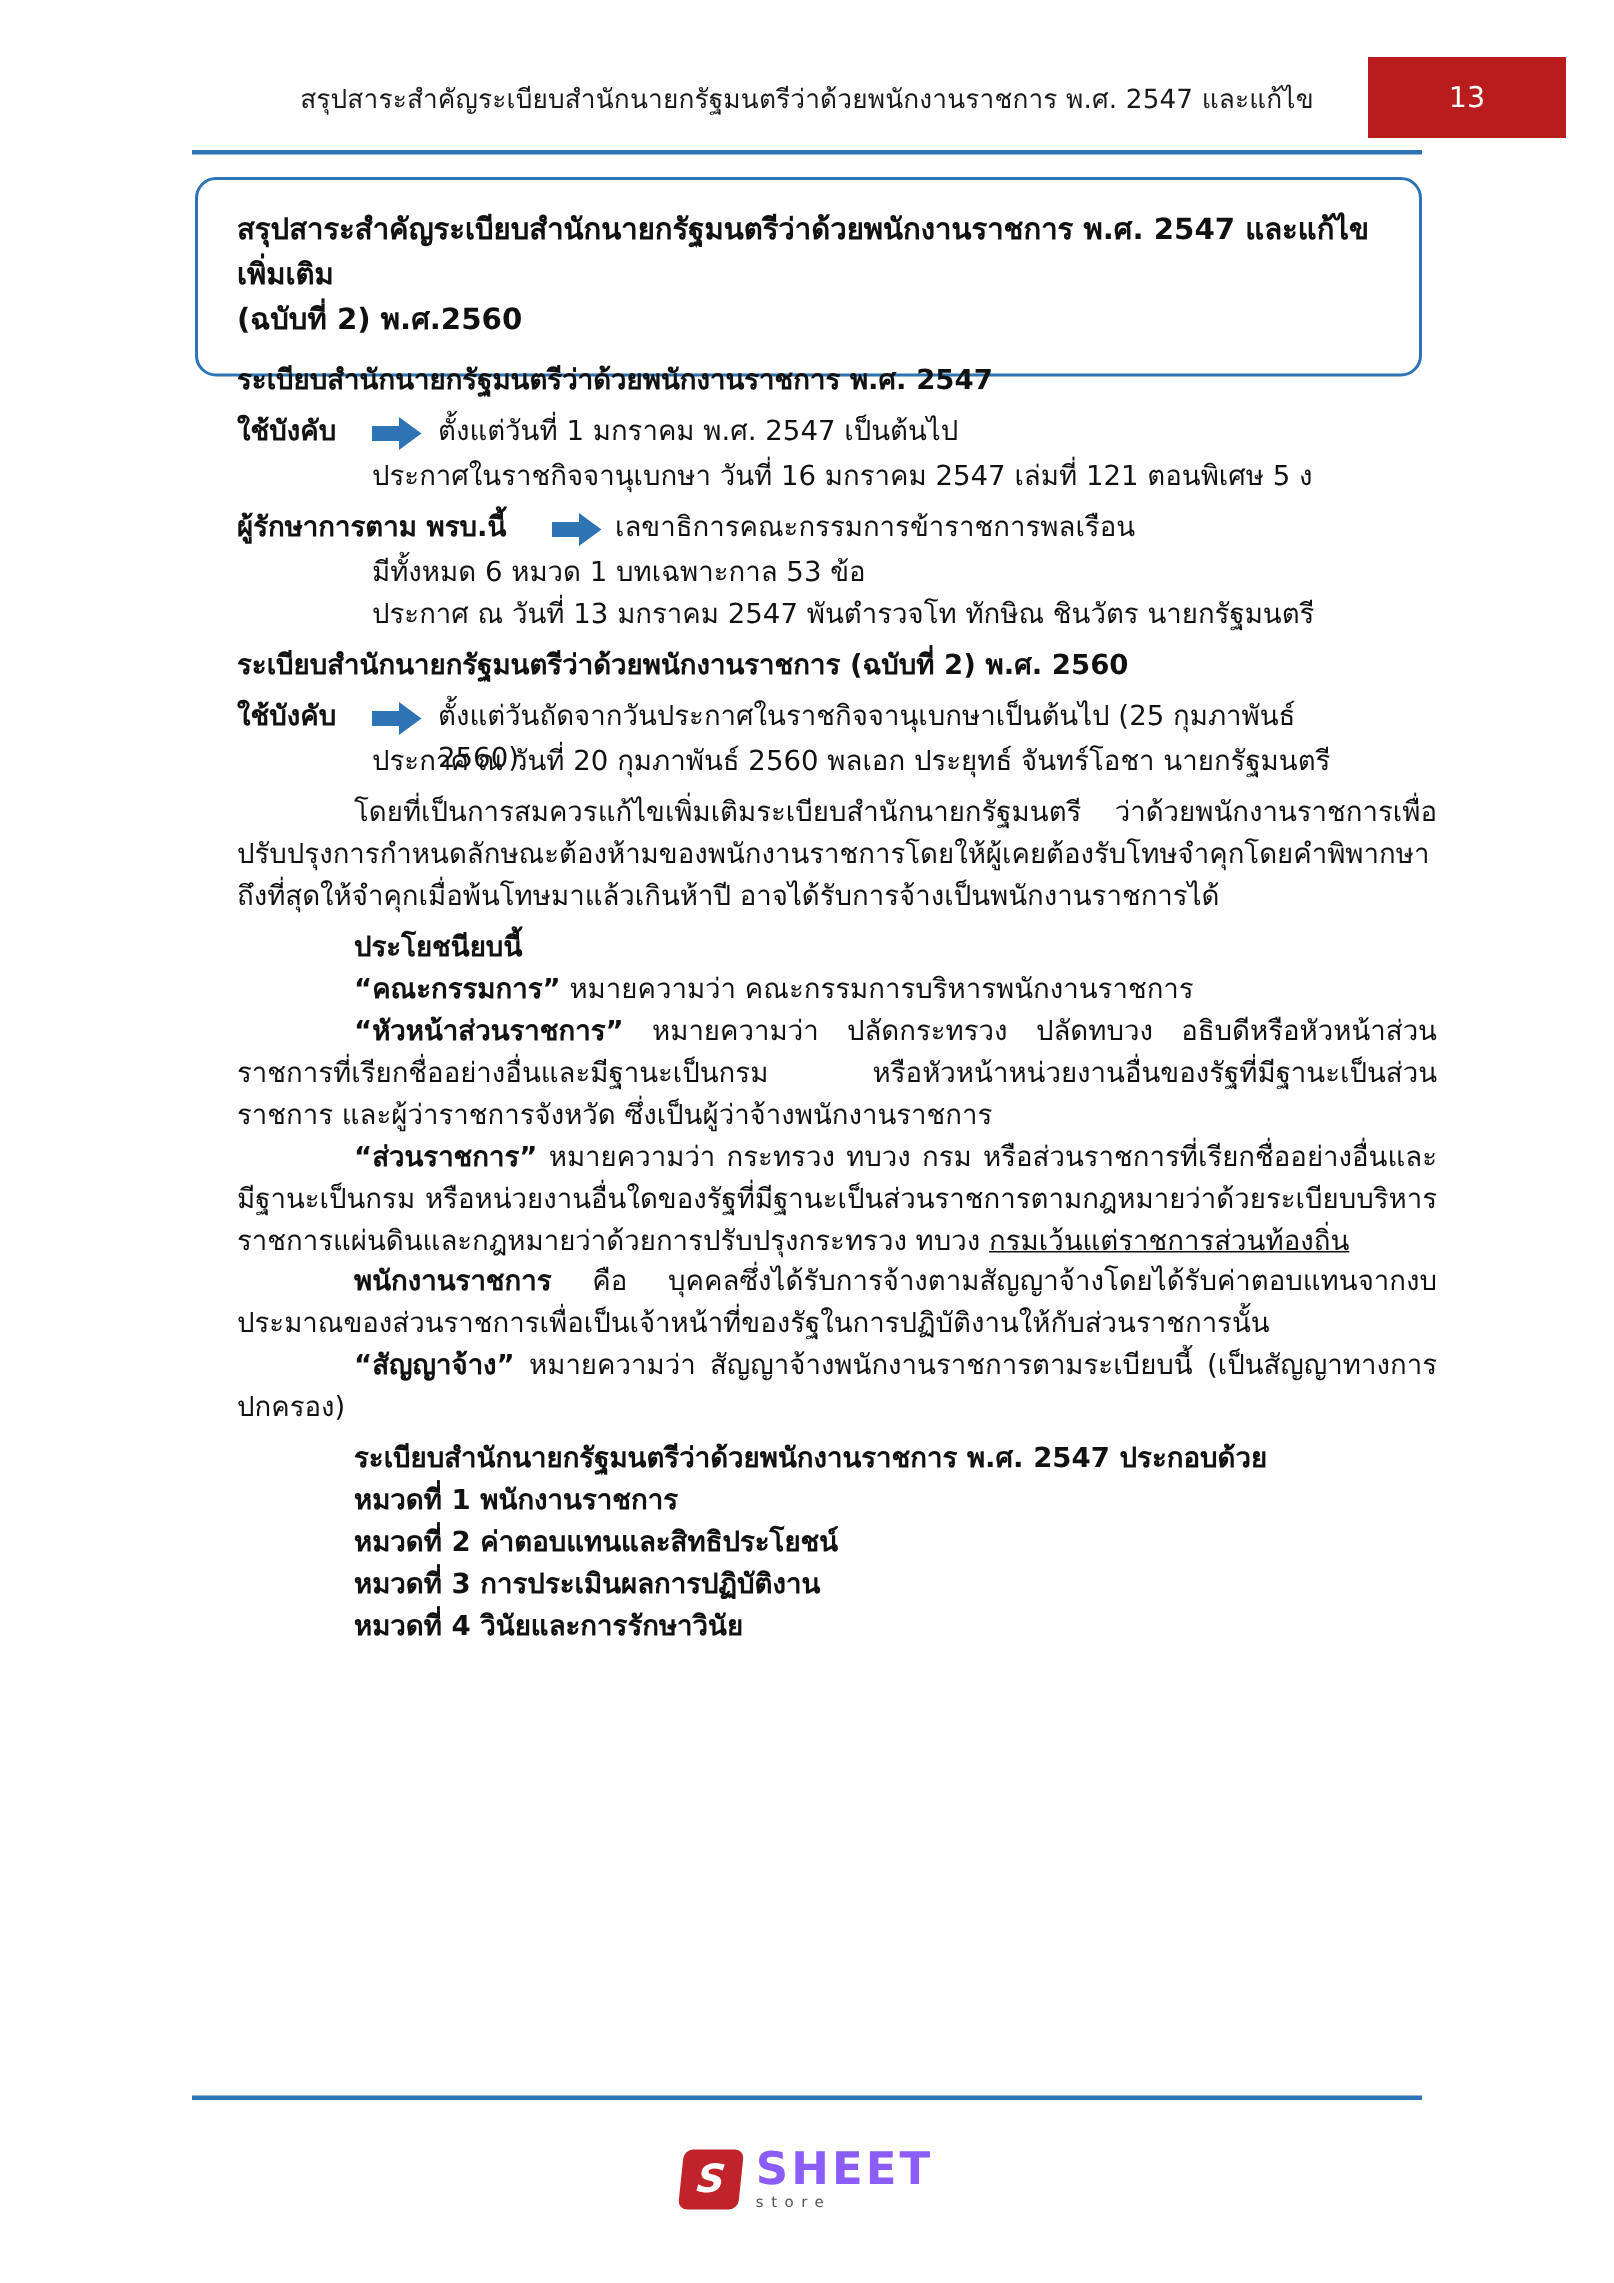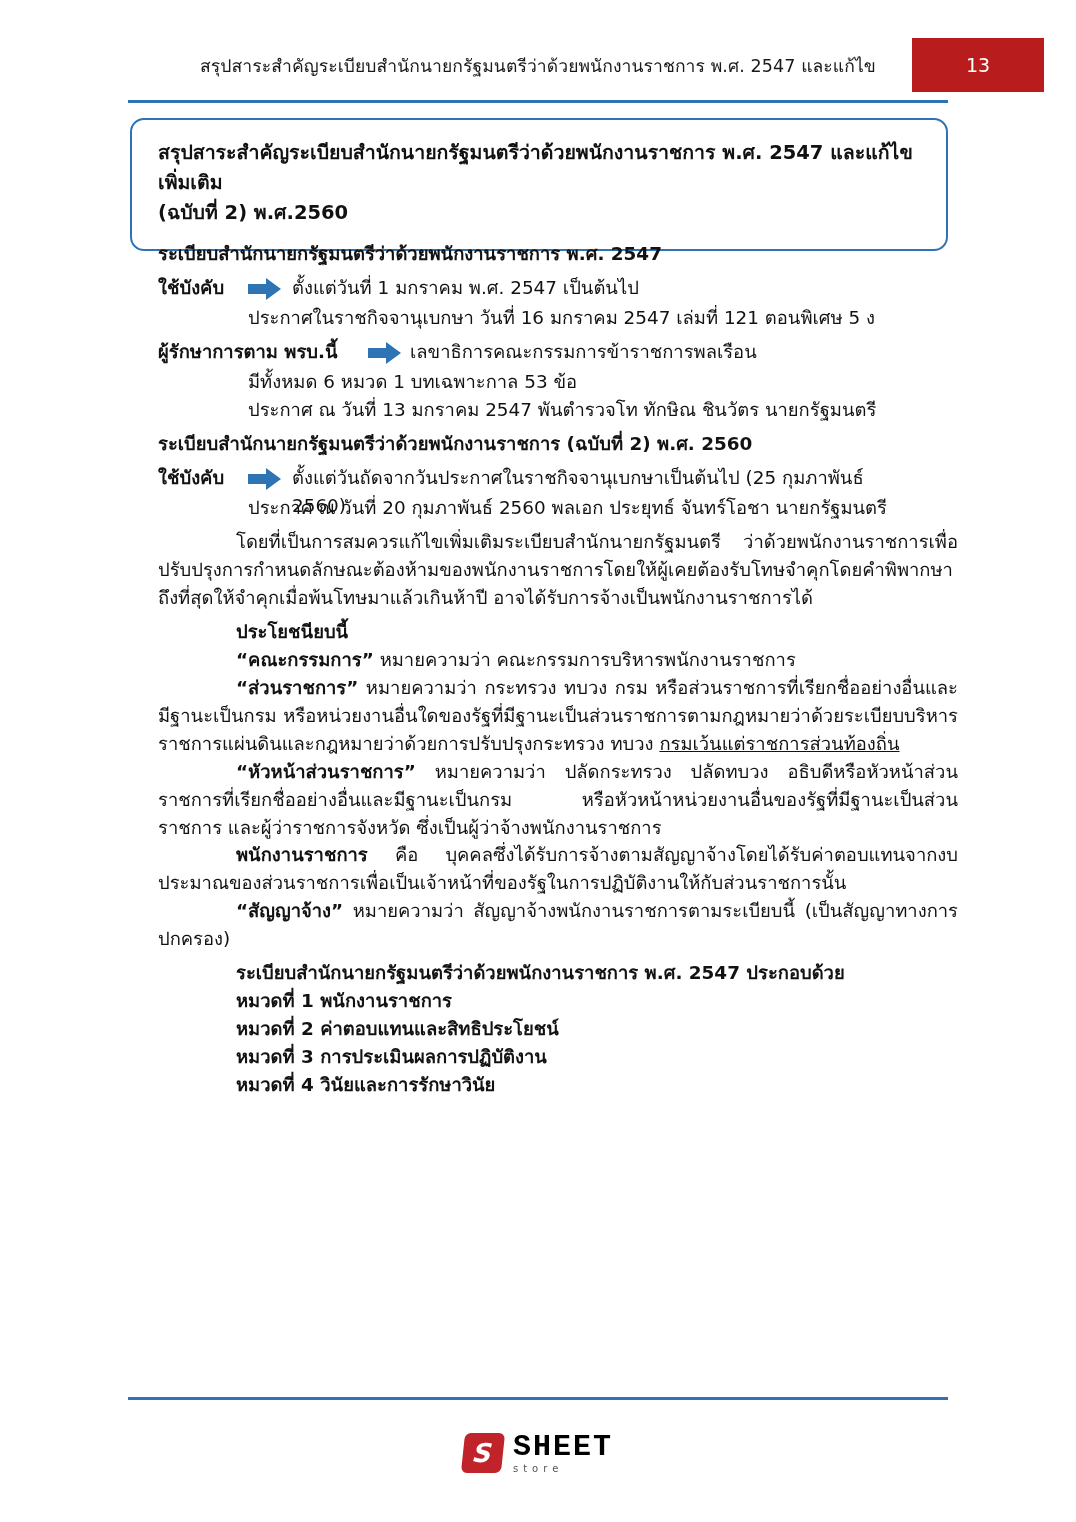--- a/index.html
+++ b/index.html
@@ -174,22 +174,21 @@
   }
   .logo-text {
     display: flex;
     flex-direction: column;
     line-height: 1;
   }
   .logo-text .big {
     font-size: 30px;
     font-weight: bold;
     letter-spacing: 2px;
-    color: #000000;
-    font-family: Liberation Mono, monospace;
+    color: #8b5cf6;
   }
   .logo-text .small {
     font-size: 10px;
     letter-spacing: 5px;
     color: #555555;
     margin-top: 2px;
   }
 </style>
 </head>
 <body>
@@ -260,25 +259,25 @@
     <div class="row para-ind">โดยที่เป็นการสมควรแก้ไขเพิ่มเติมระเบียบสำนักนายกรัฐมนตรี ว่าด้วยพนักงานราชการเพื่อปรับปรุงการกำหนดลักษณะต้องห้ามของพนักงานราชการโดยให้ผู้เคยต้องรับโทษจำคุกโดยคำพิพากษาถึงที่สุดให้จำคุกเมื่อพ้นโทษมาแล้วเกินห้าปี อาจได้รับการจ้างเป็นพนักงานราชการได้</div>
     <div class="gap-sm"></div>
 
     <div class="row sub-head">ประโยชนียบนี้</div>
 
     <div class="row para" style="text-indent:78px;">
       <span class="bold">“คณะกรรมการ”</span><span> หมายความว่า คณะกรรมการบริหารพนักงานราชการ</span>
     </div>
 
     <div class="row para" style="text-indent:78px;">
+      <span class="bold">“หัวหน้าส่วนราชการ”</span><span> หมายความว่า ปลัดกระทรวง ปลัดทบวง อธิบดีหรือหัวหน้าส่วนราชการที่เรียกชื่ออย่างอื่นและมีฐานะเป็นกรม หรือหัวหน้าหน่วยงานอื่นของรัฐที่มีฐานะเป็นส่วนราชการ และผู้ว่าราชการจังหวัด ซึ่งเป็นผู้ว่าจ้างพนักงานราชการ</span>
+    </div>
+
+    <div class="row para" style="text-indent:78px;">
       <span class="bold">“ส่วนราชการ”</span><span> หมายความว่า กระทรวง ทบวง กรม หรือส่วนราชการที่เรียกชื่ออย่างอื่นและมีฐานะเป็นกรม หรือหน่วยงานอื่นใดของรัฐที่มีฐานะเป็นส่วนราชการตามกฎหมายว่าด้วยระเบียบบริหารราชการแผ่นดินและกฎหมายว่าด้วยการปรับปรุงกระทรวง ทบวง </span><span class="underline">กรมเว้นแต่ราชการส่วนท้องถิ่น</span>
-    </div>
-
-    <div class="row para" style="text-indent:78px;">
-      <span class="bold">“หัวหน้าส่วนราชการ”</span><span> หมายความว่า ปลัดกระทรวง ปลัดทบวง อธิบดีหรือหัวหน้าส่วนราชการที่เรียกชื่ออย่างอื่นและมีฐานะเป็นกรม หรือหัวหน้าหน่วยงานอื่นของรัฐที่มีฐานะเป็นส่วนราชการ และผู้ว่าราชการจังหวัด ซึ่งเป็นผู้ว่าจ้างพนักงานราชการ</span>
     </div>
 
     <div class="row para" style="text-indent:78px;">
       <span class="bold">พนักงานราชการ</span><span> คือ บุคคลซึ่งได้รับการจ้างตามสัญญาจ้างโดยได้รับค่าตอบแทนจากงบประมาณของส่วนราชการเพื่อเป็นเจ้าหน้าที่ของรัฐในการปฏิบัติงานให้กับส่วนราชการนั้น</span>
     </div>
 
     <div class="row para" style="text-indent:78px;">
       <span class="bold">“สัญญาจ้าง”</span><span> หมายความว่า สัญญาจ้างพนักงานราชการตามระเบียบนี้ (เป็นสัญญาทางการปกครอง)</span>
     </div>
 

